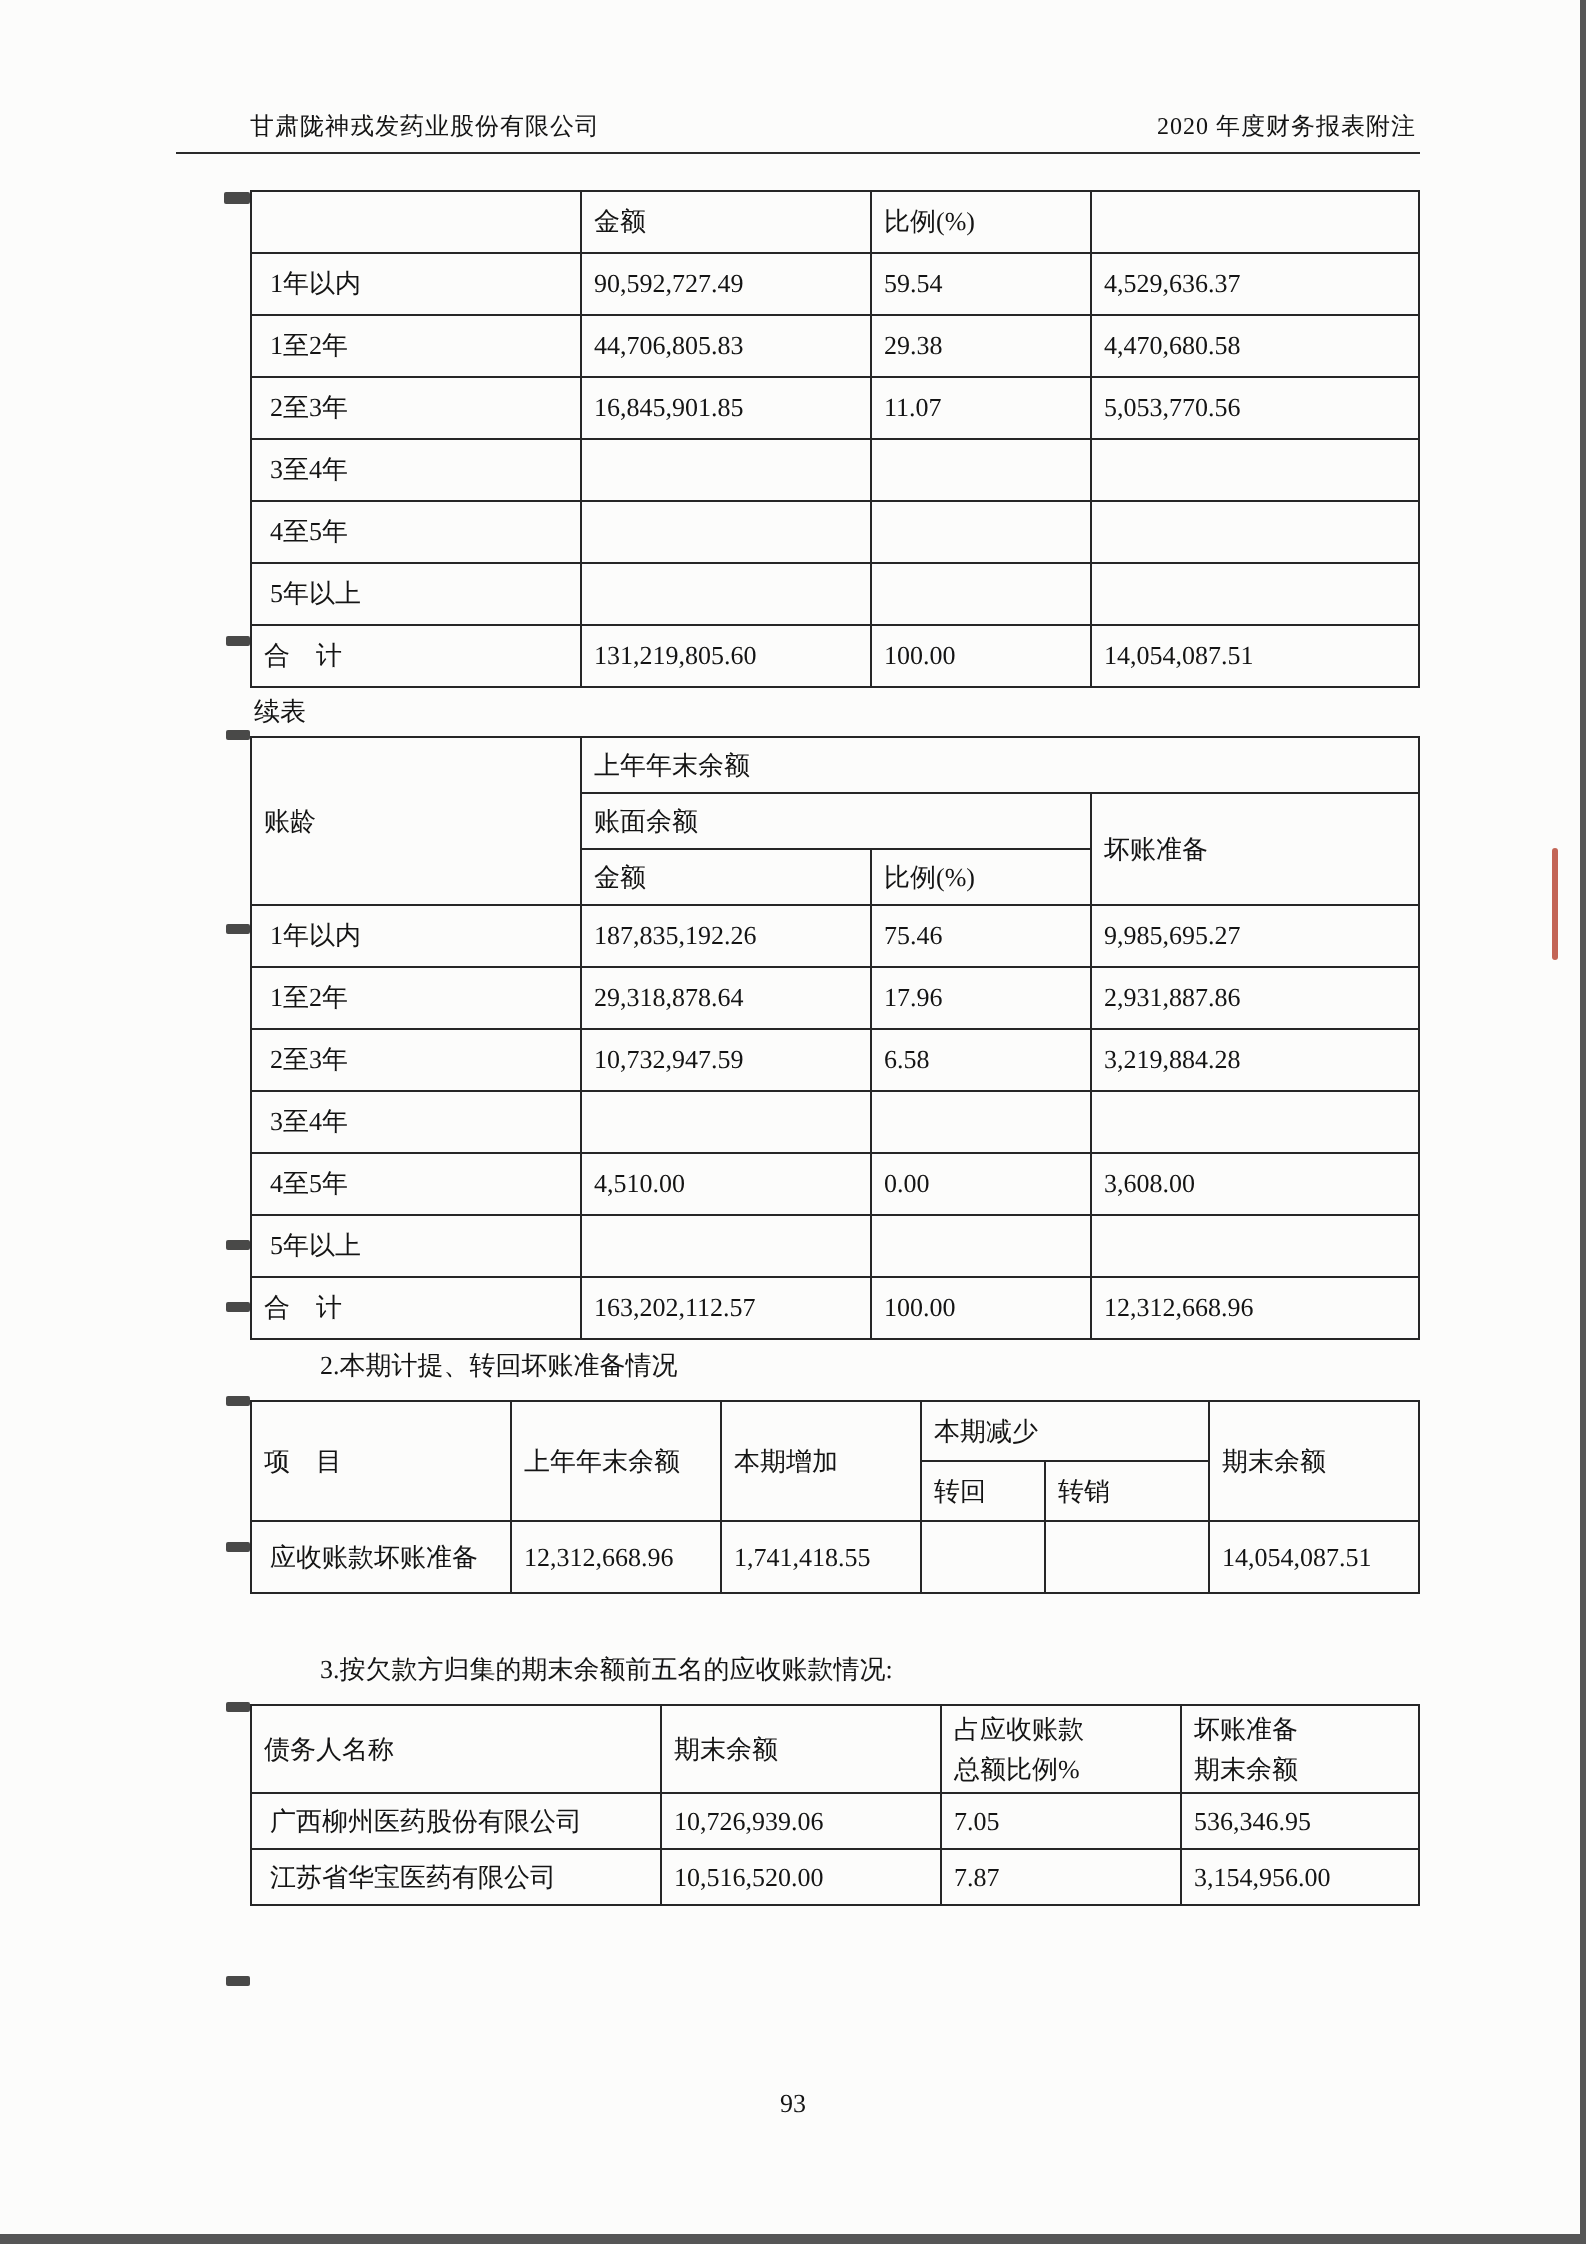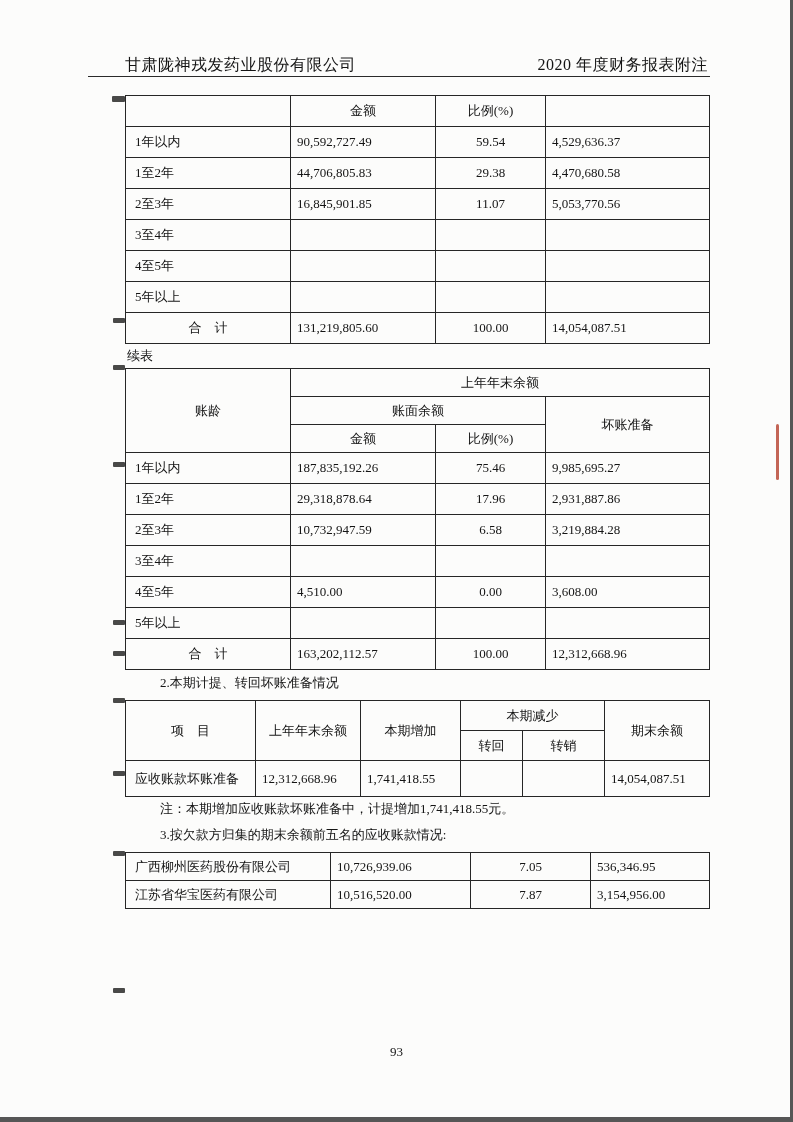--- a/index.html
+++ b/index.html
@@ -1,26 +1,26 @@
 <!DOCTYPE html>
 <html><head>
 <meta charset="utf-8">
 <style>
   *{margin:0;padding:0;box-sizing:border-box}
   html,body{background:#9a9a9a}
   .page{position:relative;width:793px;height:1122px;margin:0 auto;background:#fcfcfb;
         font-family:"Liberation Serif","DejaVu Serif",serif;color:#141414;overflow:hidden}
   .abs{position:absolute}
-  .hdr{font-size:16px;letter-spacing:.5px;white-space:nowrap}
+  .hdr{font-size:12px;letter-spacing:.5px;white-space:nowrap}
   .rule{position:absolute;background:#2a2a2a;height:1px}
   .txt{font-size:13px;white-space:nowrap}
   table.t{border-collapse:collapse;table-layout:fixed}
   .t td{border:1px solid #262626;font-size:13px;padding:0 6px;white-space:nowrap;
         overflow:hidden;vertical-align:middle}
-  .c{text-align:center}
+  .c{text-align:left}
   .l{text-align:left;padding-left:9px !important}
   .r{text-align:left;padding-right:13px !important}
   .t1 tr{height:31px}
   .t2 tr.hh{height:28px}
   .t2 tr.dd{height:31px}
   .t3 tr.hh{height:30px}
   .t3 tr.dd{height:36px}
   .t4 tr.hh{height:44px}
   .t4 tr.dd{height:28px}
   .two-line div{line-height:1.5}
@@ -192,32 +192,43 @@
         <td class="l">应收账款坏账准备</td>
         <td class="r">12,312,668.96</td>
         <td class="r">1,741,418.55</td>
         <td class="r"></td>
         <td class="r"></td>
         <td class="r">14,054,087.51</td>
       </tr>
     </tbody>
   </table>
 
-  <div class="abs txt" style="left:160px;top:800px">注：本期增加应收账款坏账准备中，计提增加1,741,418.55元。</div>
 
   <div class="abs txt" style="left:160px;top:826px">3.按欠款方归集的期末余额前五名的应收账款情况:</div>
 
   <table class="t t4 abs" style="left:125px;top:852px;width:585px">
     <colgroup>
         <col style="width:205px">
         <col style="width:140px">
         <col style="width:120px">
         <col>
       </colgroup>
     <tbody>
+      <tr class="hh">
+        <td class="c">债务人名称</td>
+        <td class="c">期末余额</td>
+        <td class="c two-line">
+          <div>占应收账款</div>
+          <div>总额比例%</div>
+        </td>
+        <td class="c two-line">
+          <div>坏账准备</div>
+          <div>期末余额</div>
+        </td>
+      </tr>
       <tr class="dd">
         <td class="l">广西柳州医药股份有限公司</td>
         <td class="r">10,726,939.06</td>
         <td class="c">7.05</td>
         <td class="r">536,346.95</td>
       </tr>
       <tr class="dd">
         <td class="l">江苏省华宝医药有限公司</td>
         <td class="r">10,516,520.00</td>
         <td class="c">7.87</td>

